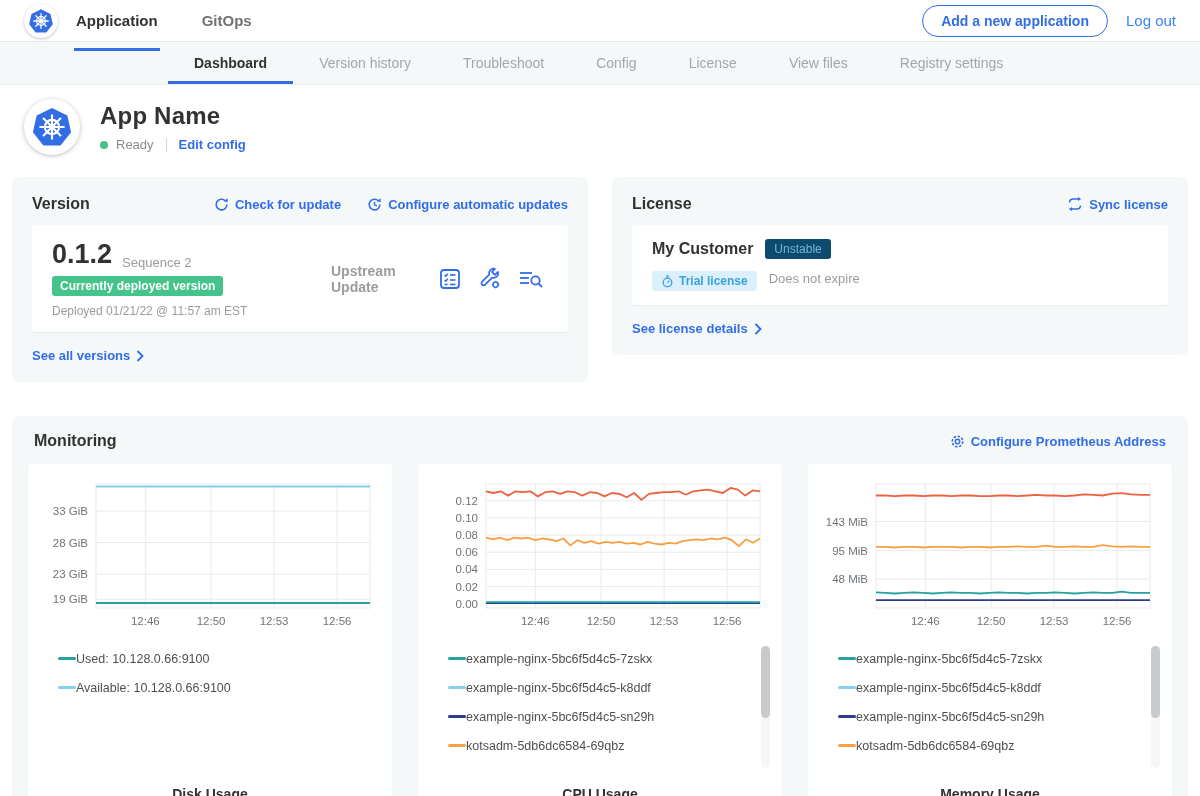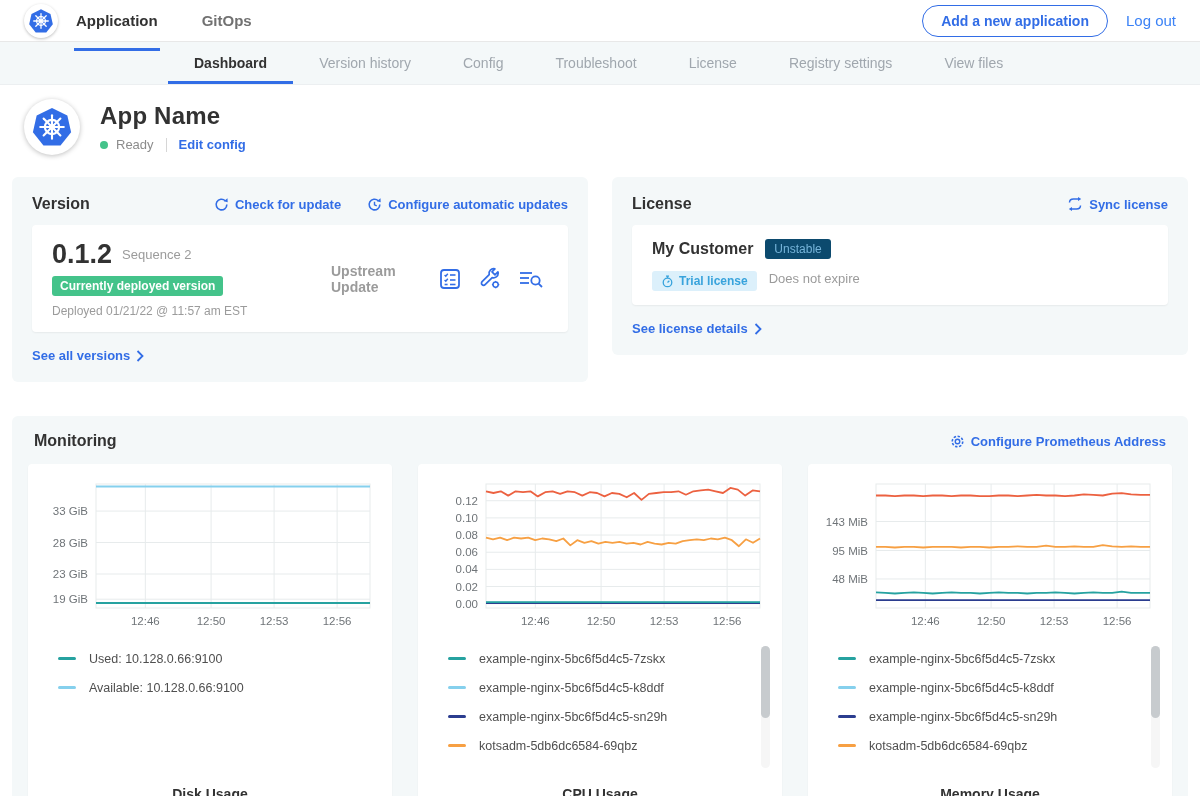--- a/index.html
+++ b/index.html
@@ -47,21 +47,21 @@
   
   .cards-row { display:flex; gap:24px; padding:6px 12px 0; align-items:flex-start; }
   .card { background:#f4f8f9; border-radius:6px; padding:18px 20px; flex:1; }
   .card-head { display:flex; align-items:center; }
   .card-title { font-size:16px; font-weight:bold; }
   .card-actions { margin-left:auto; display:flex; gap:26px; }
   .inner-card { background:#fff; border-radius:4px; box-shadow:0 1px 2px rgba(0,0,0,.06);
     margin-top:12px; padding:14px 20px; }
   .version-inner { display:flex; align-items:center; }
   .ver-left { width:255px; }
-  .ver-line { display:flex; align-items:center; gap:10px; }
+  .ver-line { display:flex; align-items:flex-end; gap:10px; }
   .ver-number { font-size:27px; font-weight:bold; }
   .ver-seq { font-size:13px; color:#9b9b9b; }
   .badge-green { display:inline-block; background:#44c38a; color:#fff; font-size:12px;
     font-weight:bold; padding:3px 8px; border-radius:3px; margin-top:6px; }
   .deployed { font-size:12px; color:#9b9b9b; margin-top:8px; }
   .ver-source { font-size:14px; font-weight:bold; color:#9b9b9b; flex:1; text-align:left;
     padding-left:24px; }
   .ver-icons { display:flex; gap:16px; align-items:center; color:#326de6; padding-right:4px; }
   .ver-icons svg { cursor:pointer; }
   .card-footer { margin-top:14px; }
@@ -76,21 +76,21 @@
   .expiry { font-size:13px; color:#9b9b9b; }
 
   
   .monitoring { margin:34px 12px 0; background:#f4f8f9; border-radius:6px;
     padding:16px 16px 12px; }
   .charts-row { display:flex; gap:26px; margin-top:14px; }
   .chart-card { flex:1; background:#fff; border-radius:4px; box-shadow:0 1px 2px rgba(0,0,0,.06);
     padding:12px 8px 10px; display:flex; flex-direction:column; }
   .chart-svg { width:100%; height:158px; display:block; }
   .legend { position:relative; height:130px; margin-top:10px; padding-left:22px; }
-  .legend-item { display:flex; align-items:center; gap:13px; height:29px; }
+  .legend-item { display:flex; align-items:center; height:29px; }
   .dash { width:18px; height:3px; border-radius:2px; flex:0 0 auto; }
   .legend-label { font-size:12.5px; color:#4f4f4f; }
   .fake-scrollbar { position:absolute; right:4px; top:2px; width:9px; height:122px;
     background:#f6f6f6; border-radius:5px; }
   .fake-thumb { width:9px; height:72px; background:#c7cbce; border-radius:5px; cursor:pointer; }
   .chart-title { text-align:center; font-size:14px; font-weight:bold; padding:12px 0 14px; }
   svg text { font-family:"Liberation Sans", sans-serif; }
 </style>
 </head>
 <body>
@@ -127,25 +127,25 @@
   </div>
   <div class="topnav-right">
     <button class="pill-btn">Add a new application</button>
     <span class="logout">Log out</span>
   </div>
 </div>
 
 <div class="subnav">
   <div class="subnav-tab active">Dashboard</div>
   <div class="subnav-tab">Version history</div>
+  <div class="subnav-tab">Troubleshoot</div>
   <div class="subnav-tab">Config</div>
-  <div class="subnav-tab">Troubleshoot</div>
   <div class="subnav-tab">License</div>
+  <div class="subnav-tab">View files</div>
   <div class="subnav-tab">Registry settings</div>
-  <div class="subnav-tab">View files</div>
 </div>
 
 <div class="app-header">
   <div class="app-icon">
     <svg width="42" height="42" viewBox="0 0 100 100">
         <use href="#k8s-logo"></use>
       </svg>
   </div>
   <div>
     <div class="app-title">App Name</div>

